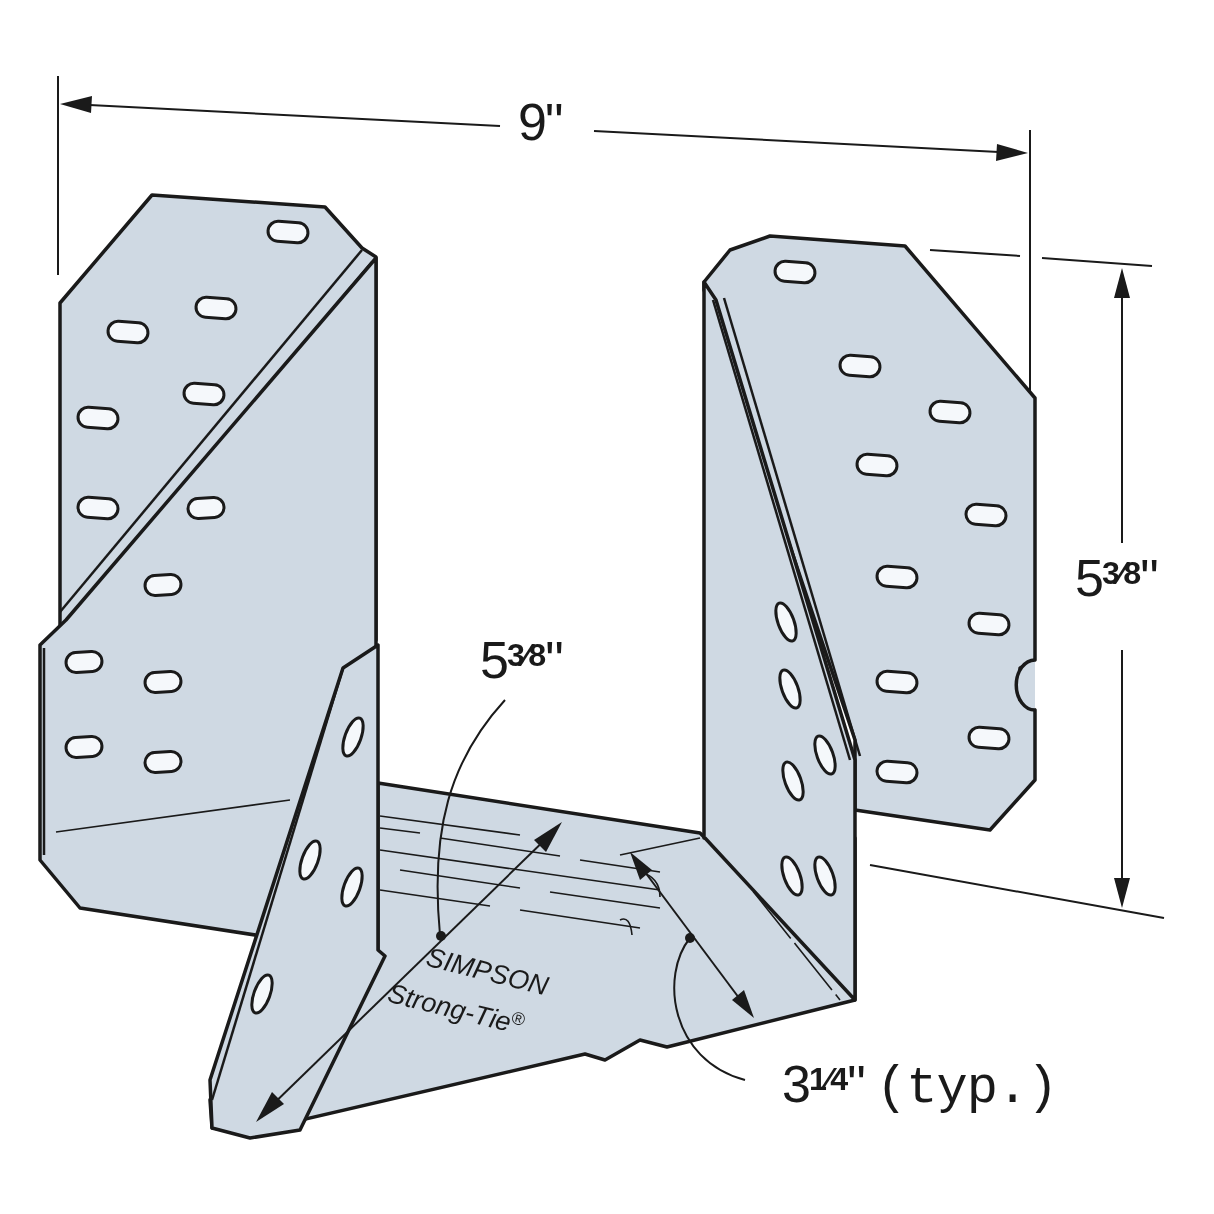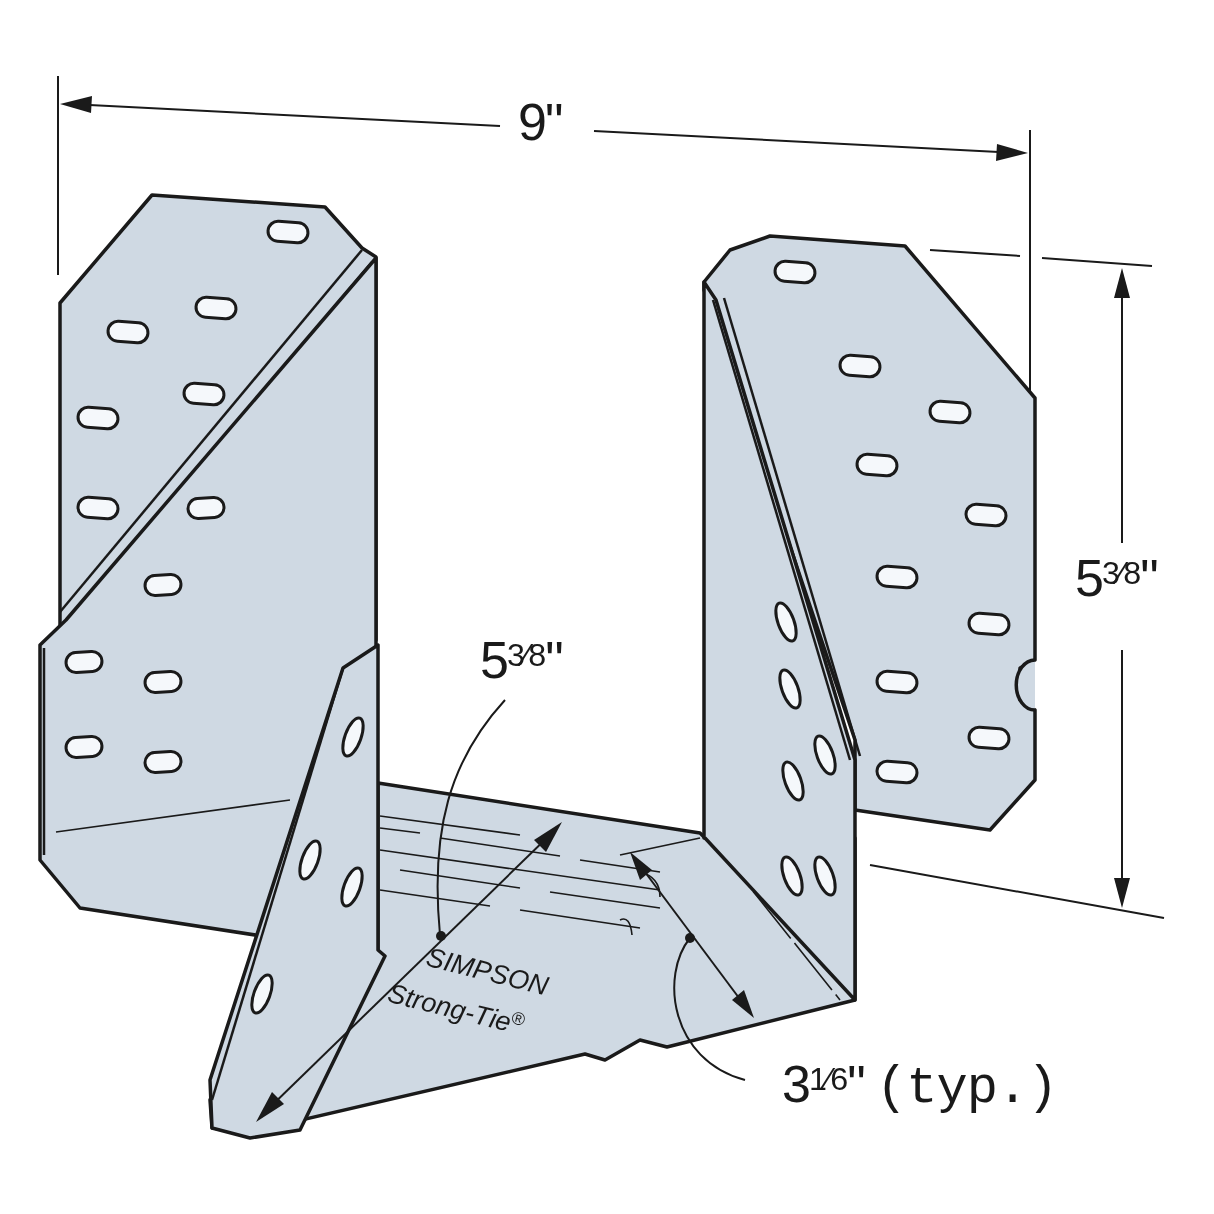--- a/index.html
+++ b/index.html
@@ -5,21 +5,21 @@
   html, body { margin: 0; padding: 0; background: #ffffff; }
   body { width: 1214px; height: 1214px; overflow: hidden; position: relative; font-family: "Liberation Sans", sans-serif; }
   #diagram { position: absolute; left: 0; top: 0; width: 1214px; height: 1214px; }
   .metal { fill: #cfd9e3; stroke: #1a1a1a; stroke-width: 3.5; stroke-linejoin: round; }
   .edge { fill: none; stroke: #1a1a1a; stroke-width: 2.5; }
   .thin { fill: none; stroke: #1a1a1a; stroke-width: 1.6; }
   .dim { fill: none; stroke: #1a1a1a; stroke-width: 2; }
   .arrow { fill: #1a1a1a; stroke: none; }
   .slot { fill: #f5f8fb; stroke: #1a1a1a; stroke-width: 3; }
   .dim-label { position: absolute; color: #1a1a1a; font-family: "Liberation Sans", sans-serif; font-weight: 400; white-space: nowrap; line-height: 1; letter-spacing: -2px; }
-  .frac { font-size: 0.62em; vertical-align: 0.38em; letter-spacing: -1px; }
+  .frac { font-size: 0.62em; vertical-align: 0.38em; letter-spacing: -1px; font-weight: bold; }
   .brand { position: absolute; font-family: "Liberation Sans", sans-serif; font-style: italic; color: #1a1a1a; transform-origin: left top; white-space: nowrap; line-height: 1; }
 </style>
 </head>
 <body>
 
 <svg id="diagram" viewBox="0 0 1214 1214" xmlns="http://www.w3.org/2000/svg">
 
   <g>
     <line class="dim" x1="58" y1="76" x2="58" y2="275"></line>
     <line class="dim" x1="1030" y1="130" x2="1030" y2="395"></line>
@@ -152,21 +152,21 @@
 
 <div class="dim-label" style="left:1075px; top:552px; font-size:52px;">
   <span>5</span><span class="frac">3⁄8</span><span>"</span>
 </div>
 
 <div class="dim-label" style="left:480px; top:634px; font-size:52px;">
   <span>5</span><span class="frac">3⁄8</span><span>"</span>
 </div>
 
 <div class="dim-label" style="left:782px; top:1058px; font-size:52px;">
-  <span>3</span><span class="frac">1⁄6</span><span>"</span>
+  <span>3</span><span class="frac">1⁄4</span><span>"</span>
   <span style="letter-spacing:-1px;font-family:Liberation Mono, monospace;">(typ.)</span>
 </div>
 
 <div class="brand" style="left:430px; top:944px; font-size:27px; transform: rotate(14deg);">
   <span>SIMPSON</span>
 </div>
 <div class="brand" style="left:392px; top:978px; font-size:27px; transform: rotate(14deg);">
   <span>Strong-Tie</span><span style="font-size:18px; vertical-align: 0.5em; font-style: normal;">®</span>
 </div>
 

